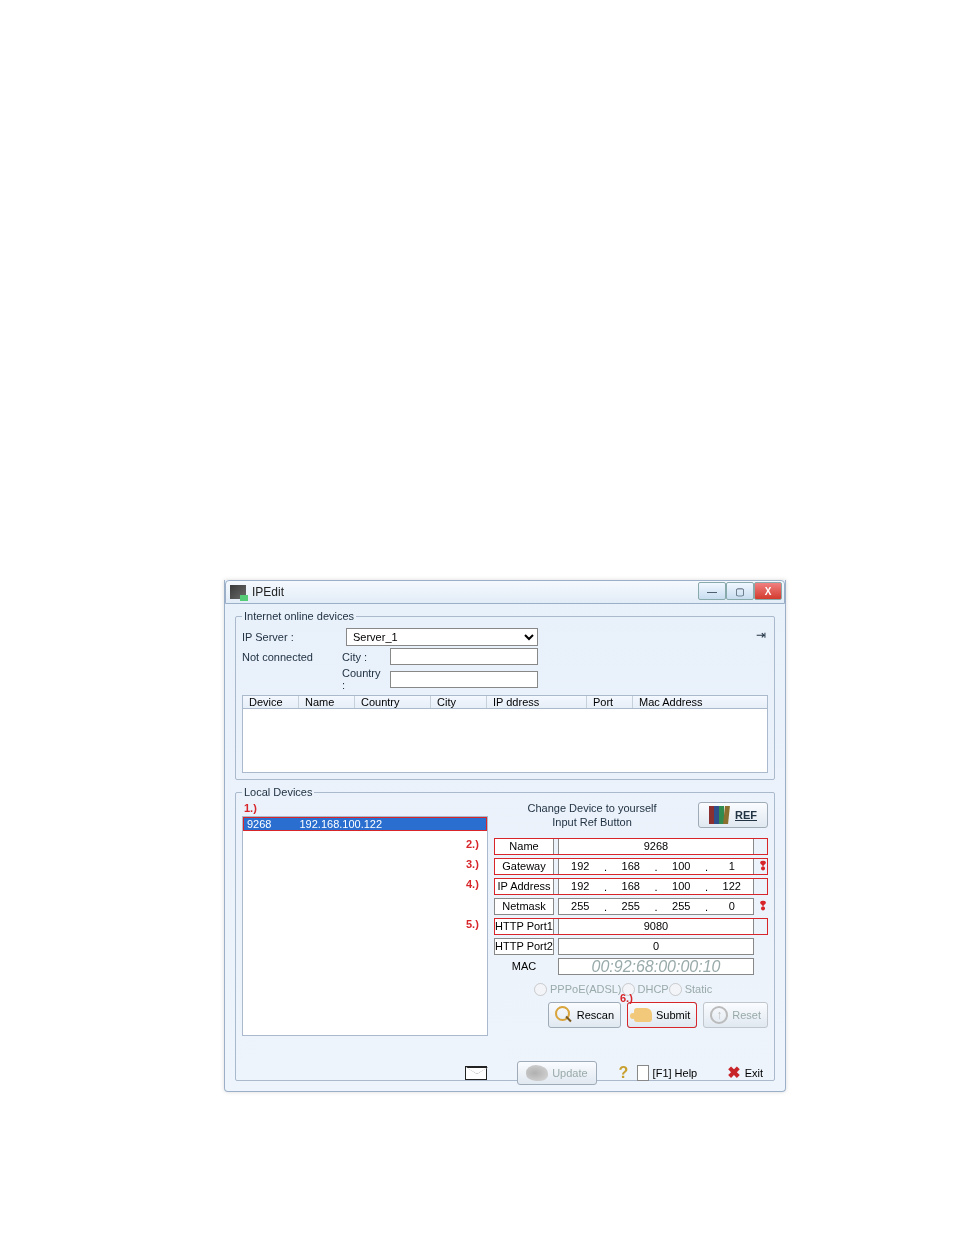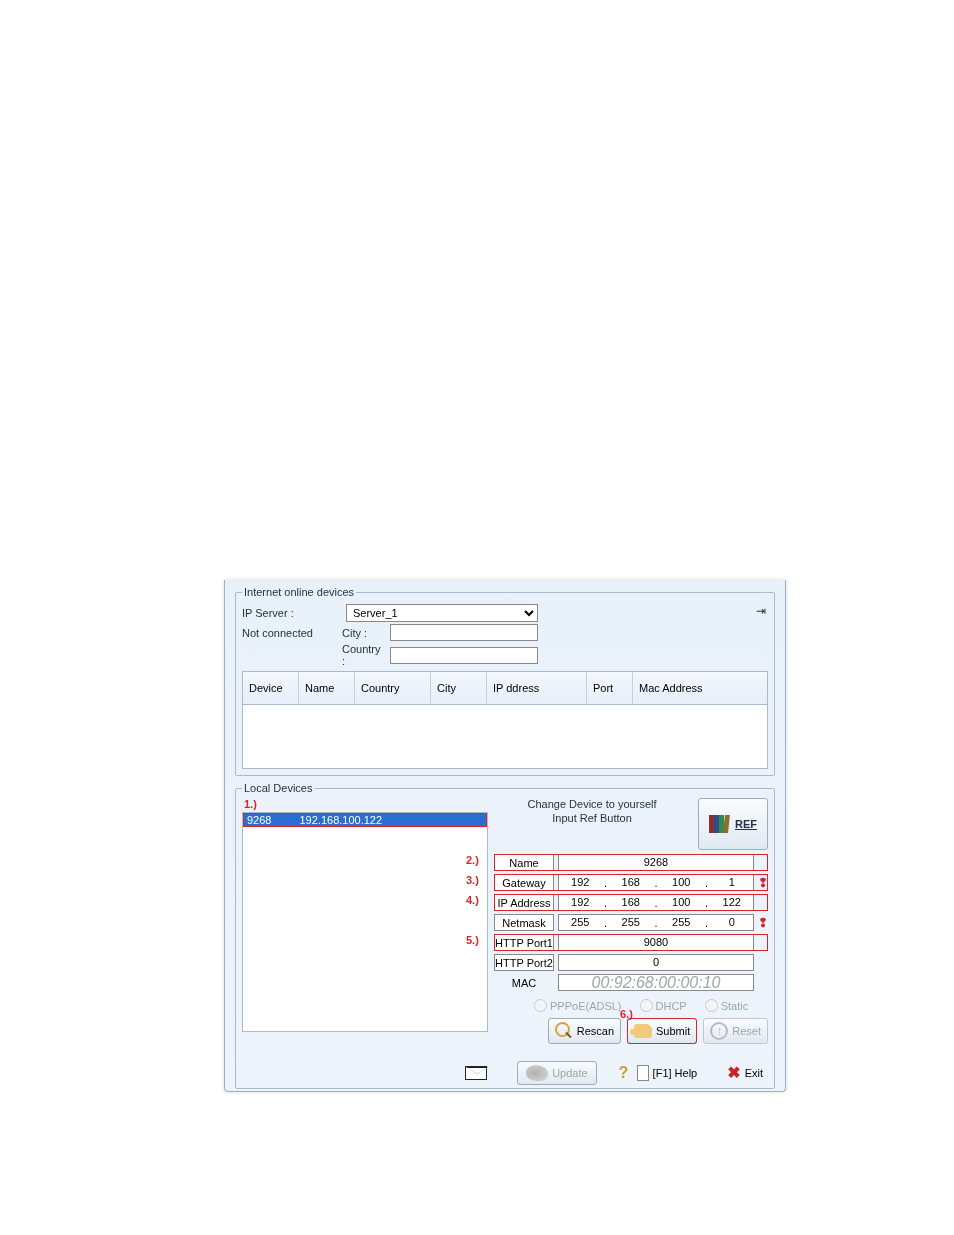--- a/index.html
+++ b/index.html
@@ -20,39 +20,39 @@
   .lbl { display:inline-block; }
   input[type=text], select { font-size: 11px; height: 17px; border: 1px solid #888; padding: 0 2px; background:#fff;}
   select { height: 18px; }
   .top-group .ipserver select { width: 192px; margin-left: 4px; }
   .top-group .devname input { width: 192px; margin-left: 4px; }
   .top-group .country input, .top-group .city input { width:148px; margin-left:4px;}
   .necess { font-size: 10px; color:#234; margin-left: 10px;}
   .btn { display:inline-flex; align-items:center; font-size:11px; border:1px solid #a0abb8; border-radius:3px; padding:2px 8px; background:linear-gradient(#fafcff,#e0e8f0); cursor:default; gap:4px;}
   .btn.disabled { color:#9aa; border-color:#c0c6cc;}
   .pin { position:absolute; right:8px; top:6px; font-size:12px; color:#234;}
-  .table-head { border:1px solid #aab9cc; background:linear-gradient(#f4f8ff,#e6eef7); display:flex; font-size:11px; height:34px; align-items:center; }
+  .table-head { border:1px solid #aab9cc; background:linear-gradient(#f4f8ff,#e6eef7); display:flex; font-size:11px; height:14px; align-items:center; }
   .table-head div { border-right:1px solid #c6d0db; padding:0 6px; height:100%; display:flex; align-items:center;}
   .table-body { border:1px solid #aab9cc; border-top:none; height:64px; background:#fff; }
   .local-left { width:246px; float:left; }
   .local-list { border:1px solid #aab9cc; background:#fff; height:220px; font-size:11px; }
   .selrow { background:#2a6fcf; color:#fff; padding:1px 4px; display:flex; gap:28px;}
   .redbox { outline: 1.5px solid #d8252a; outline-offset:-1px; }
   .local-right { margin-left: 252px; }
   .hint { text-align:center; font-size:11px; color:#234; line-height:1.25; margin-bottom:4px;}
-  .refbtn { border:1px solid #a0abb8; border-radius:3px; padding:16px 10px; font-size:11px;font-weight:bold;color:#234; background:linear-gradient(#fafcff,#e0e8f0); display:inline-flex; align-items:center; gap:6px;text-decoration:underline;}
+  .refbtn { border:1px solid #a0abb8; border-radius:3px; padding:3px 10px; font-size:11px;font-weight:bold;color:#234; background:linear-gradient(#fafcff,#e0e8f0); display:inline-flex; align-items:center; gap:6px;text-decoration:underline;}
   .form-row { display:grid; grid-template-columns: 60px 1fr 10px; align-items:center; gap:4px; margin-bottom:3px; font-size:11px;}
   .form-row .label { border:1px solid #888; text-align:center; height:17px; font-size:11px; display:flex;align-items:center;justify-content:center; background:#fff;}
   .ipbox { display:flex; border:1px solid #888; height:17px; background:#fff;}
   .ipbox span { flex:1; text-align:center; font-size:11px; line-height:15px;}
   .ipbox .dot { flex:0 0 8px; text-align:center; align-self:flex-end; line-height:14px;}
   .valuebox { border:1px solid #888; height:17px; text-align:center; font-size:11px; line-height:15px; background:#fff;}
   .macbox { border:1px solid #888; height:17px; text-align:center; font-size:16px; line-height:15px; color:#9aa; background:#fff;font-style:italic;}
   .exmark { color:#d8252a; font-size:12px; font-weight:bold; text-align:center;}
-  .radios { display:flex; gap:18px; font-size:11px; color:#9aa; margin:8px 0 6px 40px;}
+  .radios { display:flex; font-size:11px; color:#9aa; margin:8px 0 6px 40px;}
   .radios label { display:flex; align-items:center; gap:3px;}
   .radios input { accent-color:#9aa; }
   .local-btns { display:flex; gap:6px; justify-content:flex-end; }
   .local-btns .btn { padding:3px 6px;}
   .bottombar { position:absolute; left:0; right:0; bottom:6px; display:flex; justify-content:flex-end; gap:14px; padding-right:14px; align-items:center;}
   .bottombar .btn { border:1px solid #a0abb8; border-radius:3px; padding:3px 8px;justify-content:flex-end;}
   .ic-globe { background:radial-gradient(circle at 40% 40%, #7de08b 0%, #2fa24c 70%); border-radius:50%; width:18px;height:18px;}
   .ic-plug { width:16px;height:16px; border:2px solid #bbb; border-radius:50%; position:relative;}
   .ic-man { width:16px;height:16px; background:#c0c4c8; border-radius:3px;}
   .ic-books { display:inline-flex;}
@@ -69,20 +69,35 @@
   .ic-dove{width:22px;height:16px;background:radial-gradient(ellipse at 40% 50%, #b0b0b0 0%, #d0d0d0 80%);border-radius:50% 60% 40% 50%;}
   .ic-q { width:14px;height:18px;color:#c8a030;font-size:16px;font-weight:bold;}
   .ic-note{width:12px;height:16px;border:1px solid #888;background:#fff;position:relative;}
   .ic-x { color:#c8252a; font-size:16px; font-weight:bold;}
   .num-annot { color:#d8252a; font-size:11px; font-weight:bold; }
 </style>
 </head>
 <body>
 
 <div class="window">
+  <div class="titlebar">
+    <span class="app-icon"></span>
+    <span class="title">IPEdit</span>
+    <div class="winctrls">
+      <div class="min">
+          <span>—</span>
+        </div>
+      <div class="max">
+          <span>▢</span>
+        </div>
+      <div class="close">
+          <span>X</span>
+        </div>
+    </div>
+  </div>
 
   <div class="content">
 
     <fieldset class="top-group">
       <legend>Internet online devices</legend>
       <span class="pin">⇥</span>
 
       <div style="display:flex;">
         <div style="width:310px;">
           <div class="row ipserver">

